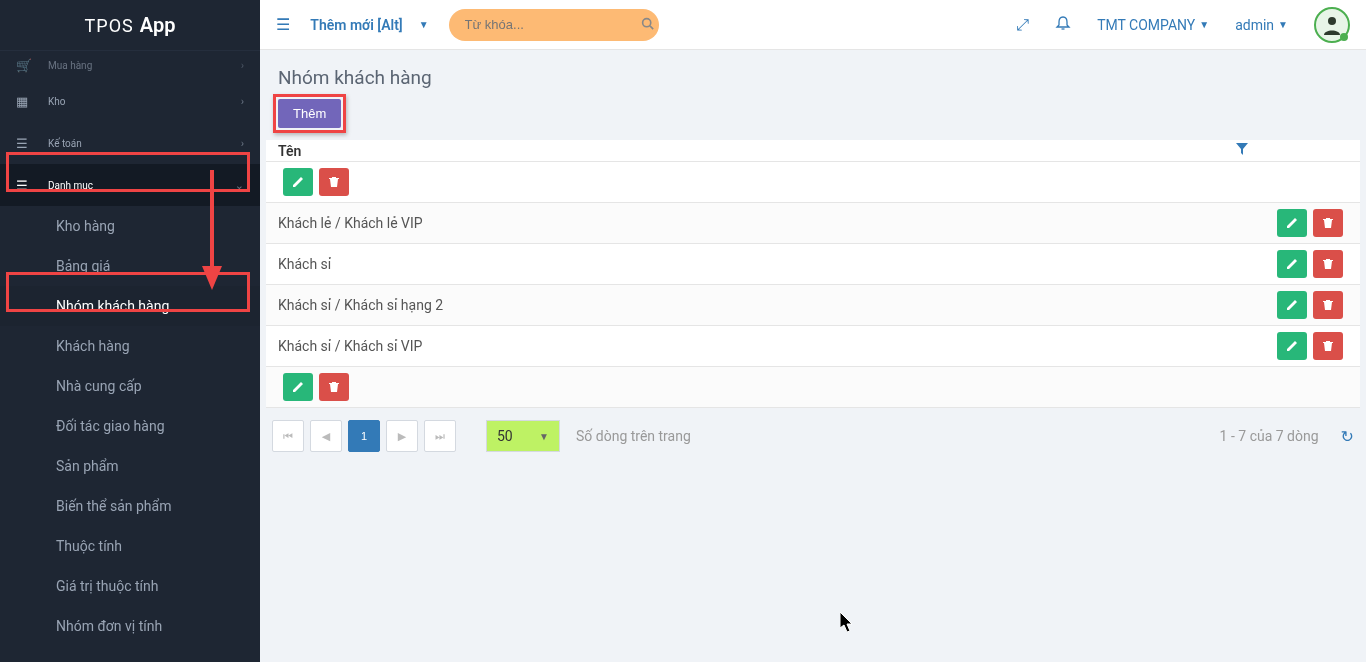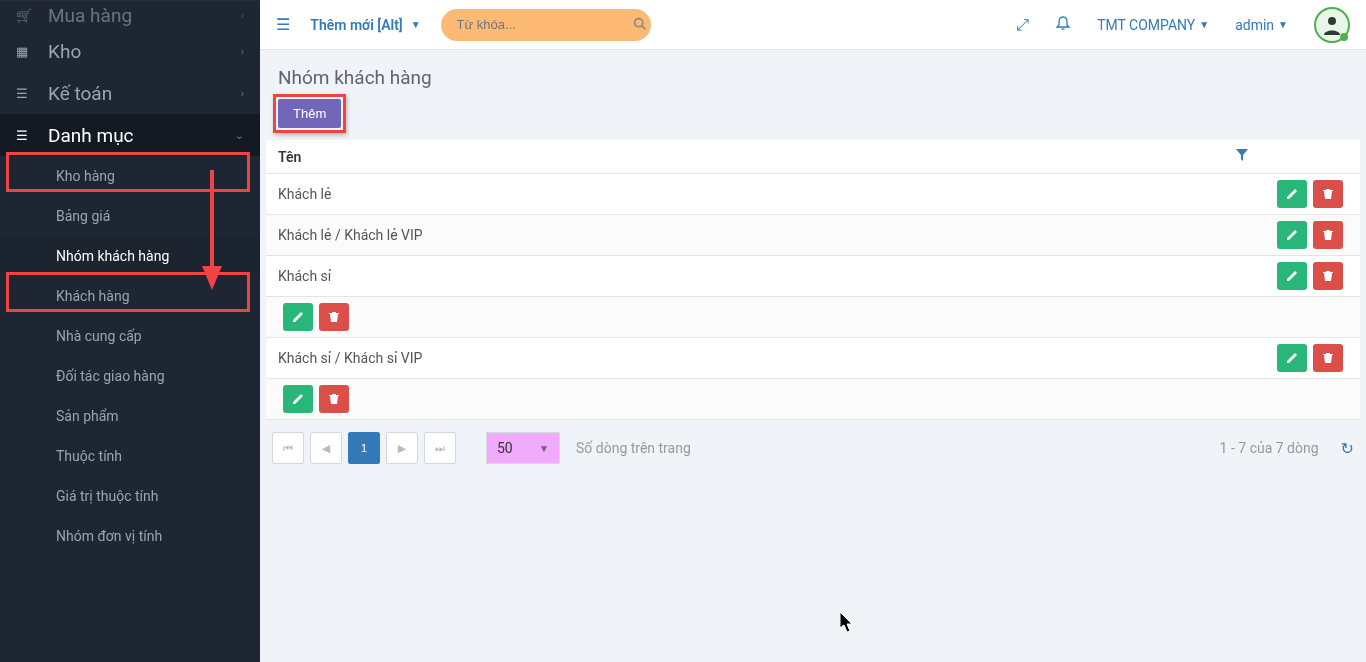--- a/index.html
+++ b/index.html
@@ -8,37 +8,37 @@
 .app { display: flex; height: 662px; width: 1366px; }
 
 
 .sidebar { width: 260px; background: #1e2633; color: #8b95a5; display: flex; flex-direction: column; flex-shrink: 0; }
 .sidebar-logo { height: 50px; display: flex; align-items: center; justify-content: center; color: #fff; font-size: 18px; }
 .sidebar-logo .brand { font-weight: 400; letter-spacing: 1px; margin-right: 6px; }
 .sidebar-logo .app-word { font-weight: 600; font-size: 20px; }
 .sidebar-menu { list-style: none; overflow-y: hidden; }
 .sidebar-item { display: flex; align-items: center; height: 42px; padding: 0 16px; cursor: pointer; color: #99a4b4; position: relative; }
 .sidebar-item .menu-icon { width: 32px; display: flex; align-items: center; justify-content: flex-start; font-size: 13px; }
-.sidebar-item .label { flex: 1; font-size: 19px; }
+.sidebar-item .label { flex: 1; font-size: 10px; }
 .sidebar-item .chevron { font-size: 11px; color: #6b7685; }
 .sidebar-item.sub { padding-left: 56px; height: 40px; font-size: 14px; text-align: center; }
 .sidebar-item.active-parent { background: #131a24; color: #fff; }
 .sidebar-item.active-sub { background: #1c2430; color: #fff; }
 
 
 .red-box { position: absolute; border: 3px solid #ef4444; pointer-events: none; z-index: 50; }
 .red-arrow { position: absolute; z-index: 51; pointer-events: none; }
 
 
 .main { flex: 1; display: flex; flex-direction: column; background: #f0f3f7; }
 
 
 .topbar { height: 50px; background: #fff; border-bottom: 1px solid #e5e5e5; display: flex; align-items: center; padding: 0 16px; gap: 20px; }
 .topbar .toggle-icon { color: #337ab7; font-size: 16px; cursor: pointer; }
-.topbar .new-btn { color: #337ab7; font-weight: 600; font-size: 14px; cursor: pointer; display: flex; align-items: center; gap: 8px; }
+.topbar .new-btn { color: #337ab7; font-weight: 600; font-size: 14px; cursor: pointer; display: flex; align-items: center; gap: 16px; }
 .topbar .new-btn .caret { font-size: 10px; }
 .search-box { background: #fdba74; border-radius: 20px; height: 32px; display: flex; align-items: center; padding: 0 16px; width: 210px; }
 .search-box input { border: none; background: transparent; outline: none; flex: 1; font-size: 13px; color: #666; }
 .search-box .search-icon { color: #888; font-size: 13px; }
 .topbar-spacer { flex: 1; }
 .topbar-right { display: flex; align-items: center; gap: 26px; }
 .topbar-right .icon-btn { color: #337ab7; font-size: 16px; cursor: pointer; }
 .company-link, .user-link { color: #337ab7; font-size: 14px; cursor: pointer; display: flex; align-items: center; gap: 4px; }
 .company-link .caret, .user-link .caret { font-size: 10px; }
 .avatar { width: 36px; height: 36px; border-radius: 50%; background: #e8f5e8; border: 2px solid #4caf50; display: flex; align-items: center; justify-content: center; position: relative; }
@@ -47,53 +47,57 @@
 
 
 .page-header { padding: 16px 18px 12px; background: #f0f3f7; position: relative; }
 .page-title { font-size: 19px; color: #5b6573; font-weight: 400; margin-bottom: 10px; }
 .add-btn-wrap { position: relative; display: inline-block; }
 .add-btn { background: #7266ba; color: #fff; border: none; padding: 7px 15px; font-size: 13px; cursor: pointer; border-radius: 2px; }
 .add-btn-redbox { position: absolute; top: -5px; left: -5px; right: -5px; bottom: -5px; border: 3px solid #ef4444; pointer-events: none; box-shadow: 1px 2px 4px rgba(0,0,0,0.25); }
 
 
 .table-wrap { margin: 0 6px; background: #fff; }
-.table-head { display: flex; align-items: center; height: 34px; border-bottom: 1px solid #e5e5e5; font-weight: 600; color: #333; }
+.table-head { display: flex; align-items: center; height: 22px; border-bottom: 1px solid #e5e5e5; font-weight: 600; color: #333; }
 .col-name { flex: 1; padding: 0 12px; display: flex; align-items: center; justify-content: space-between; }
 .filter-icon { color: #337ab7; font-size: 13px; cursor: pointer; }
 .col-actions { width: 100px; display: flex; justify-content: center; gap: 6px; }
 .table-row { display: flex; align-items: center; height: 41px; border-bottom: 1px solid #e5e5e5; color: #555; }
 .table-row:nth-child(odd) { background: #fff; }
 .table-row:nth-child(even) { background: #fbfbfb; }
 .table-row .col-name { padding: 0 12px; }
 .action-btn { width: 30px; height: 28px; border: none; border-radius: 3px; color: #fff; cursor: pointer; display: flex; align-items: center; justify-content: center; font-size: 12px; }
 .action-edit { background: #28b779; }
 .action-delete { background: #da4f49; }
 
 
 .pager { display: flex; align-items: center; padding: 12px; gap: 6px; background: #f0f3f7; }
 .pager-btn { width: 32px; height: 32px; border: 1px solid #d4d9e0; background: #fff; color: #337ab7; display: flex; align-items: center; justify-content: center; cursor: pointer; border-radius: 2px; font-size: 11px; }
 .pager-btn.active { background: #337ab7; color: #fff; border-color: #337ab7; }
 .pager-btn.disabled { color: #bbb; cursor: default; }
-.page-size { width: 74px; height: 32px; border: 1px solid #d4d9e0; background: #f0abfc; padding: 0 10px; display: flex; align-items: center; justify-content: space-between; margin-left: 24px; cursor: pointer; }
+.page-size { width: 74px; height: 32px; border: 1px solid #d4d9e0; background: #bef264; padding: 0 10px; display: flex; align-items: center; justify-content: space-between; margin-left: 24px; cursor: pointer; }
 .page-size .caret { font-size: 10px; color: #666; }
 .pager-label { color: #999; margin-left: 10px; }
 .pager-spacer { flex: 1; }
 .pager-info { color: #999; margin-right: 16px; }
 .refresh-btn { color: #337ab7; font-size: 16px; cursor: pointer; }
 
 
 .cursor-arrow { position: absolute; z-index: 100; pointer-events: none; }
 </style>
 </head>
 <body>
 
 <div class="app">
 
   <aside class="sidebar">
+    <div class="sidebar-logo">
+      <span class="brand">TPOS</span>
+      <span class="app-word">App</span>
+    </div>
     <ul class="sidebar-menu">
       <li class="sidebar-item" style="border-top:1px solid #2a3444;opacity:.6;height:30px">
         <span class="menu-icon">🛒</span>
         <span class="label">Mua hàng</span>
         <span class="chevron">›</span>
       </li>
       <li class="sidebar-item">
         <span class="menu-icon">▦</span>
         <span class="label">Kho</span>
         <span class="chevron">›</span>
@@ -125,20 +129,23 @@
       <li class="sidebar-item sub">
           <span>Nhà cung cấp</span>
         </li>
       <li class="sidebar-item sub">
           <span>Đối tác giao hàng</span>
         </li>
       <li class="sidebar-item sub">
           <span>Sản phẩm</span>
         </li>
       <li class="sidebar-item sub">
+          <span>Biến thể sản phẩm</span>
+        </li>
+      <li class="sidebar-item sub">
           <span>Thuộc tính</span>
         </li>
       <li class="sidebar-item sub">
           <span>Giá trị thuộc tính</span>
         </li>
       <li class="sidebar-item sub">
           <span>Nhóm đơn vị tính</span>
         </li>
     </ul>
   </aside>
@@ -210,21 +217,20 @@
           <span class="filter-icon">
             <svg width="12" height="12" viewBox="0 0 12 12" fill="currentColor">
                 <path d="M0 0 L12 0 L7 6 L7 12 L5 10 L5 6 Z"></path>
               </svg>
           </span>
         </div>
         <div class="col-actions"></div>
       </div>
       <div id="table-body">
           <div class="table-row">
-            <div class="col-name">Khách lẻ</div>
             <div class="col-actions">
               <button class="action-btn action-edit">
                 <svg width="12" height="12" viewBox="0 0 12 12" fill="currentColor">
                   <path d="M1 9 L1 11 L3 11 L10 4 L8 2 Z M9 1 L11 3 L10 4 L8 2 Z"></path>
                 </svg>
               </button>
               <button class="action-btn action-delete">
                 <svg width="12" height="12" viewBox="0 0 12 12" fill="currentColor">
                   <path d="M2 3 L10 3 L9 11 L3 11 Z M4 1 L8 1 L8 2 L4 2 Z M1 2 L11 2 L11 3 L1 3 Z"></path>
                 </svg>
@@ -255,20 +261,21 @@
                 </svg>
               </button>
               <button class="action-btn action-delete">
                 <svg width="12" height="12" viewBox="0 0 12 12" fill="currentColor">
                   <path d="M2 3 L10 3 L9 11 L3 11 Z M4 1 L8 1 L8 2 L4 2 Z M1 2 L11 2 L11 3 L1 3 Z"></path>
                 </svg>
               </button>
             </div>
           </div>
           <div class="table-row">
+            <div class="col-name">Khách sỉ / Khách sỉ hạng 2</div>
             <div class="col-actions">
               <button class="action-btn action-edit">
                 <svg width="12" height="12" viewBox="0 0 12 12" fill="currentColor">
                   <path d="M1 9 L1 11 L3 11 L10 4 L8 2 Z M9 1 L11 3 L10 4 L8 2 Z"></path>
                 </svg>
               </button>
               <button class="action-btn action-delete">
                 <svg width="12" height="12" viewBox="0 0 12 12" fill="currentColor">
                   <path d="M2 3 L10 3 L9 11 L3 11 Z M4 1 L8 1 L8 2 L4 2 Z M1 2 L11 2 L11 3 L1 3 Z"></path>
                 </svg>

